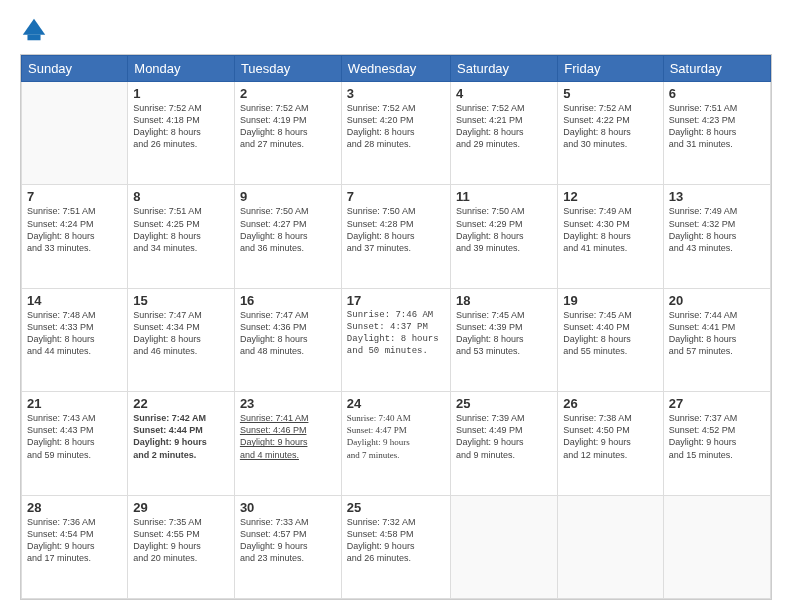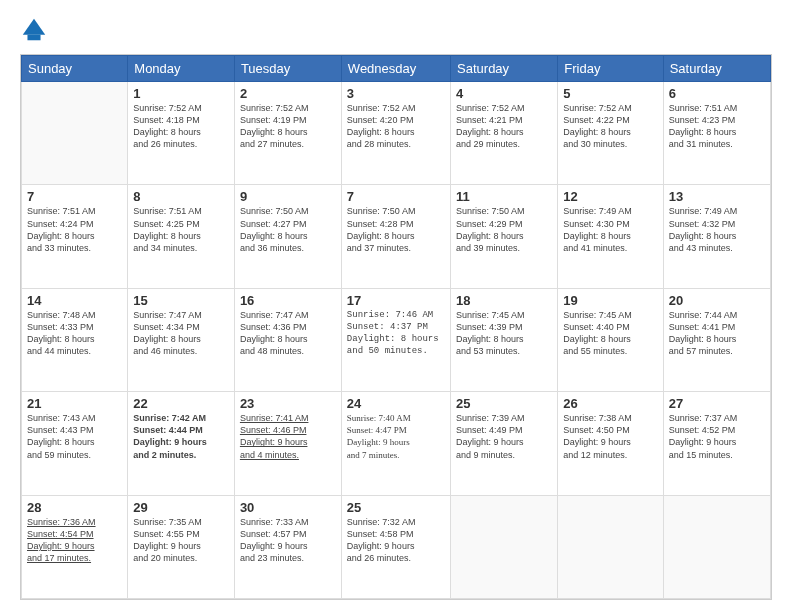--- a/index.html
+++ b/index.html
@@ -330,21 +330,21 @@
               <span class="day-number">27</span>
               <div class="day-info" style="white-space: pre-line;">Sunrise: 7:37 AM
 Sunset: 4:52 PM
 Daylight: 9 hours
 and 15 minutes.</div>
             </td>
           </tr>
           <tr class="week-row">
             <td>
               <span class="day-number">28</span>
-              <div class="day-info" style="white-space: pre-line; text-decoration: underline;">Sunrise: 7:36 AM
+              <div class="day-info" style="white-space: pre-line;">Sunrise: 7:36 AM
 Sunset: 4:54 PM
 Daylight: 9 hours
 and 17 minutes.</div>
             </td>
             <td>
               <span class="day-number">29</span>
               <div class="day-info" style="white-space: pre-line;">Sunrise: 7:35 AM
 Sunset: 4:55 PM
 Daylight: 9 hours
 and 20 minutes.</div>

